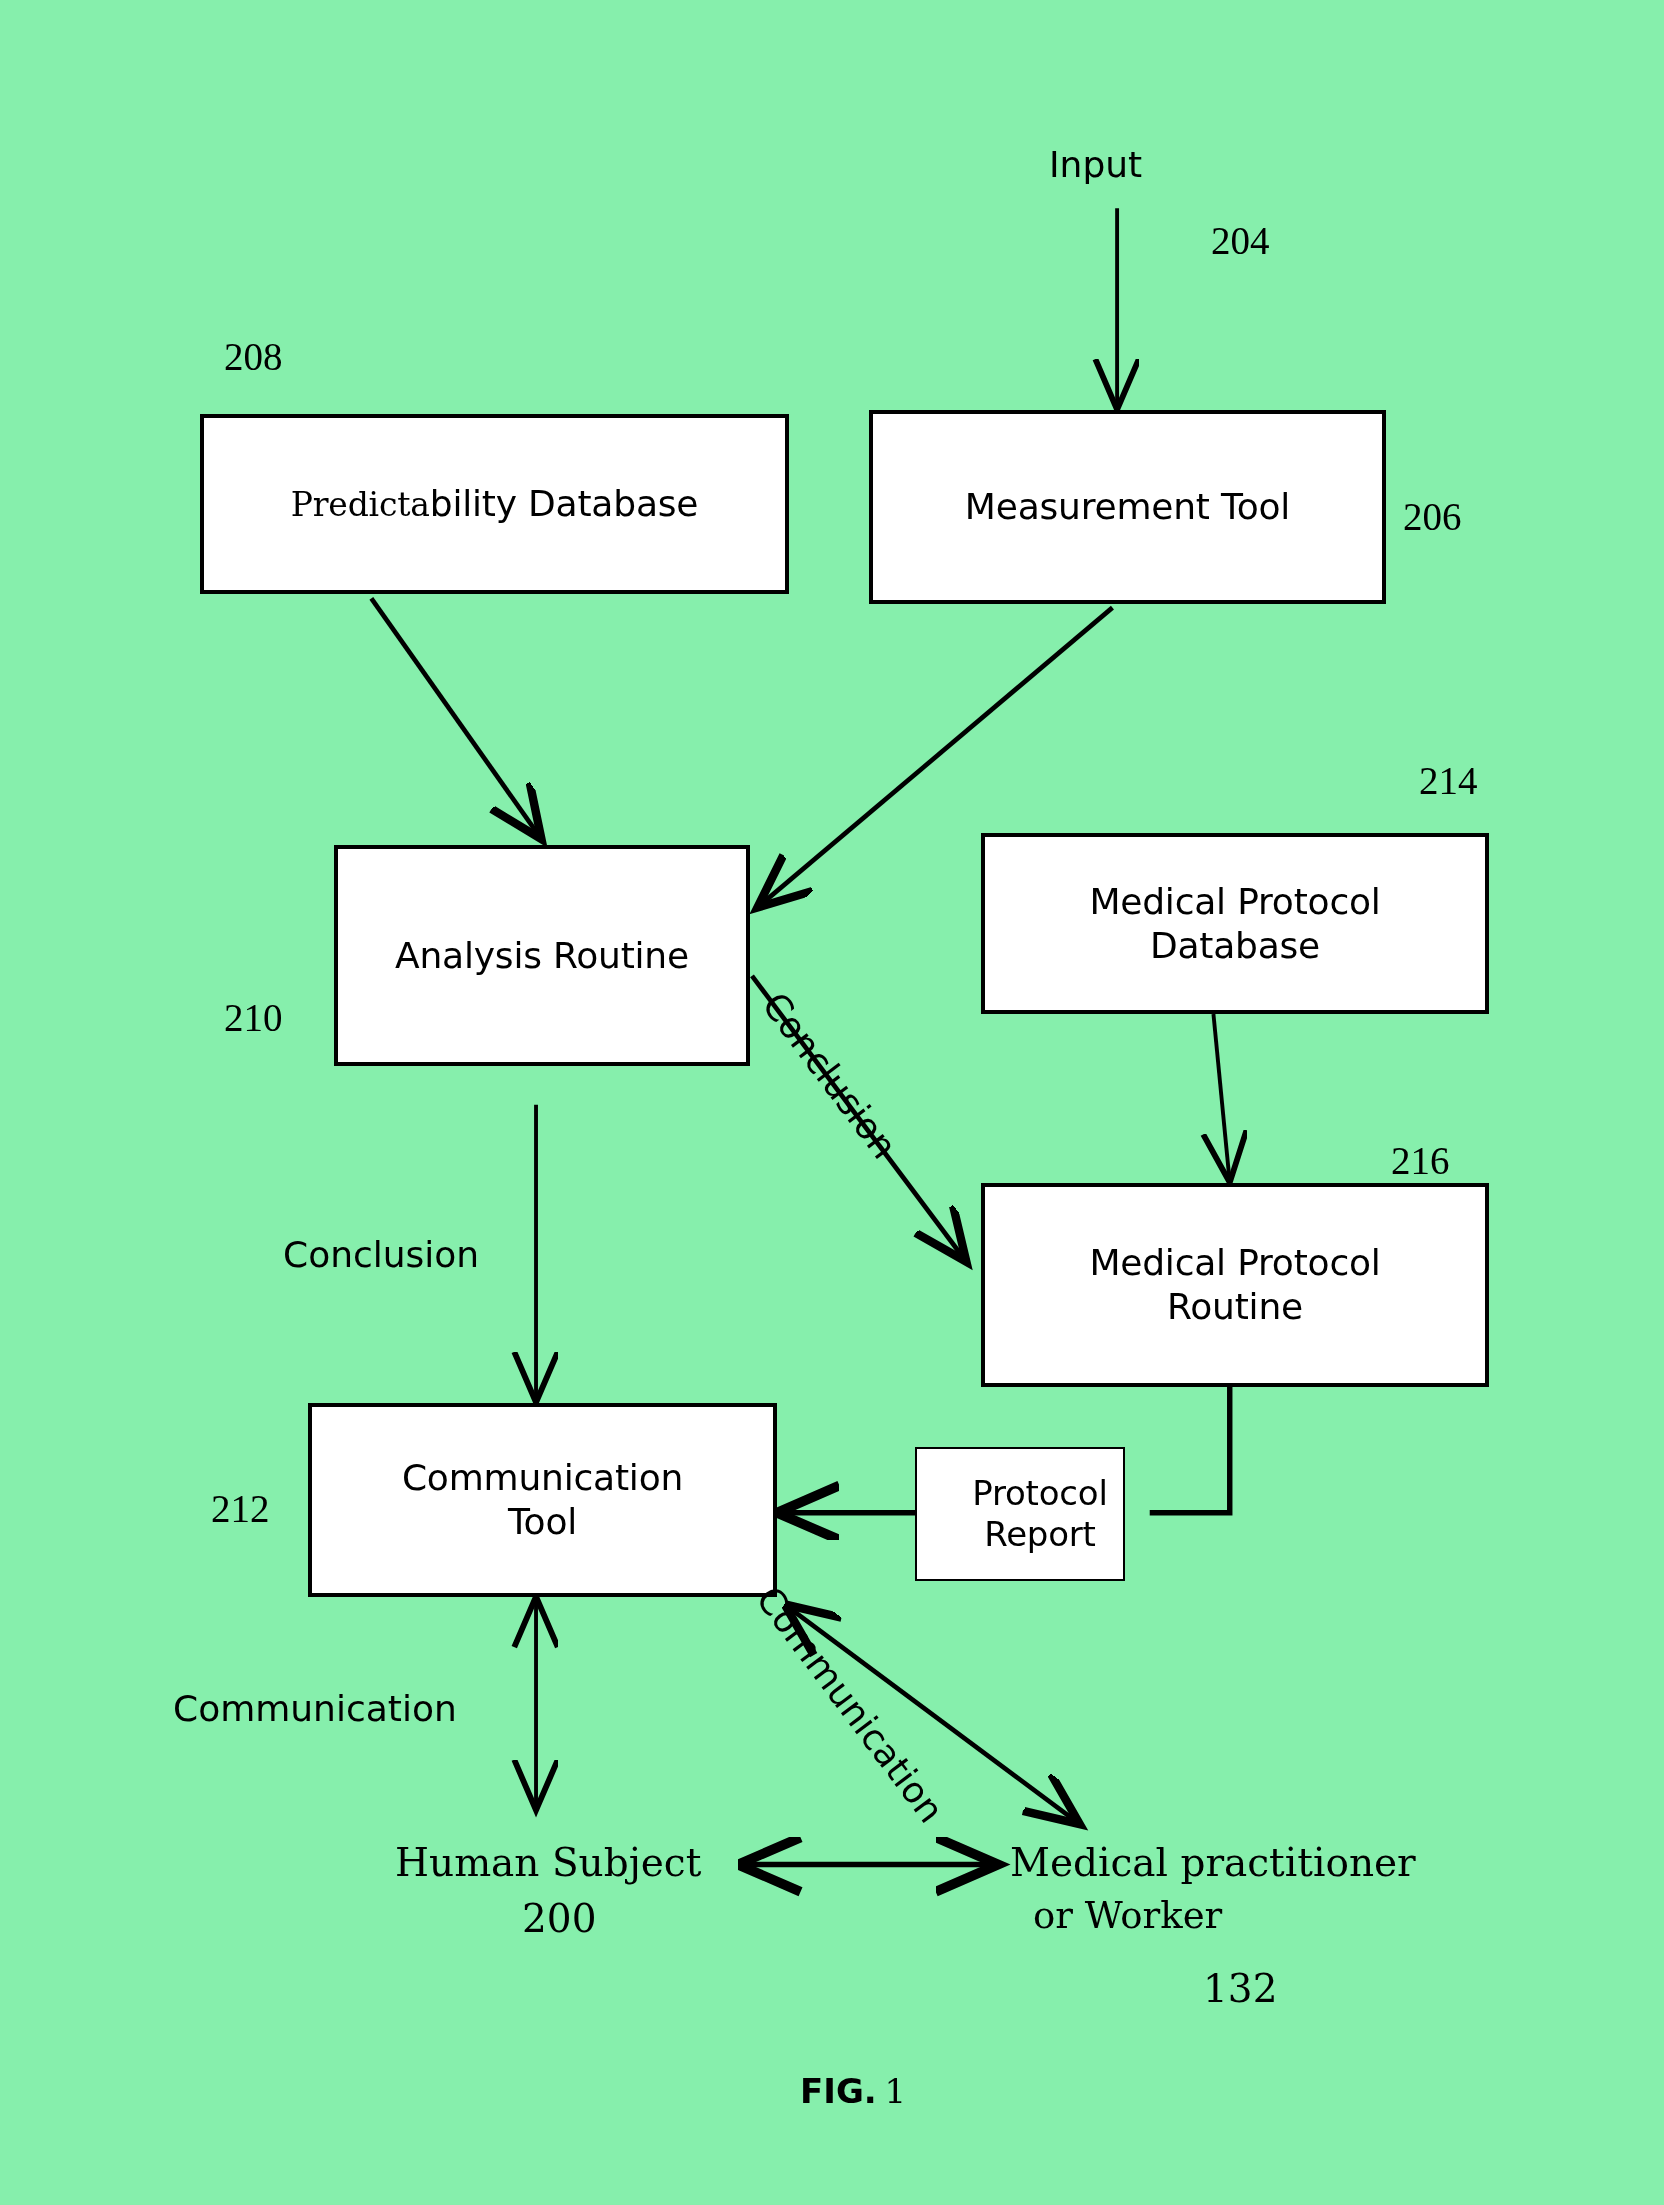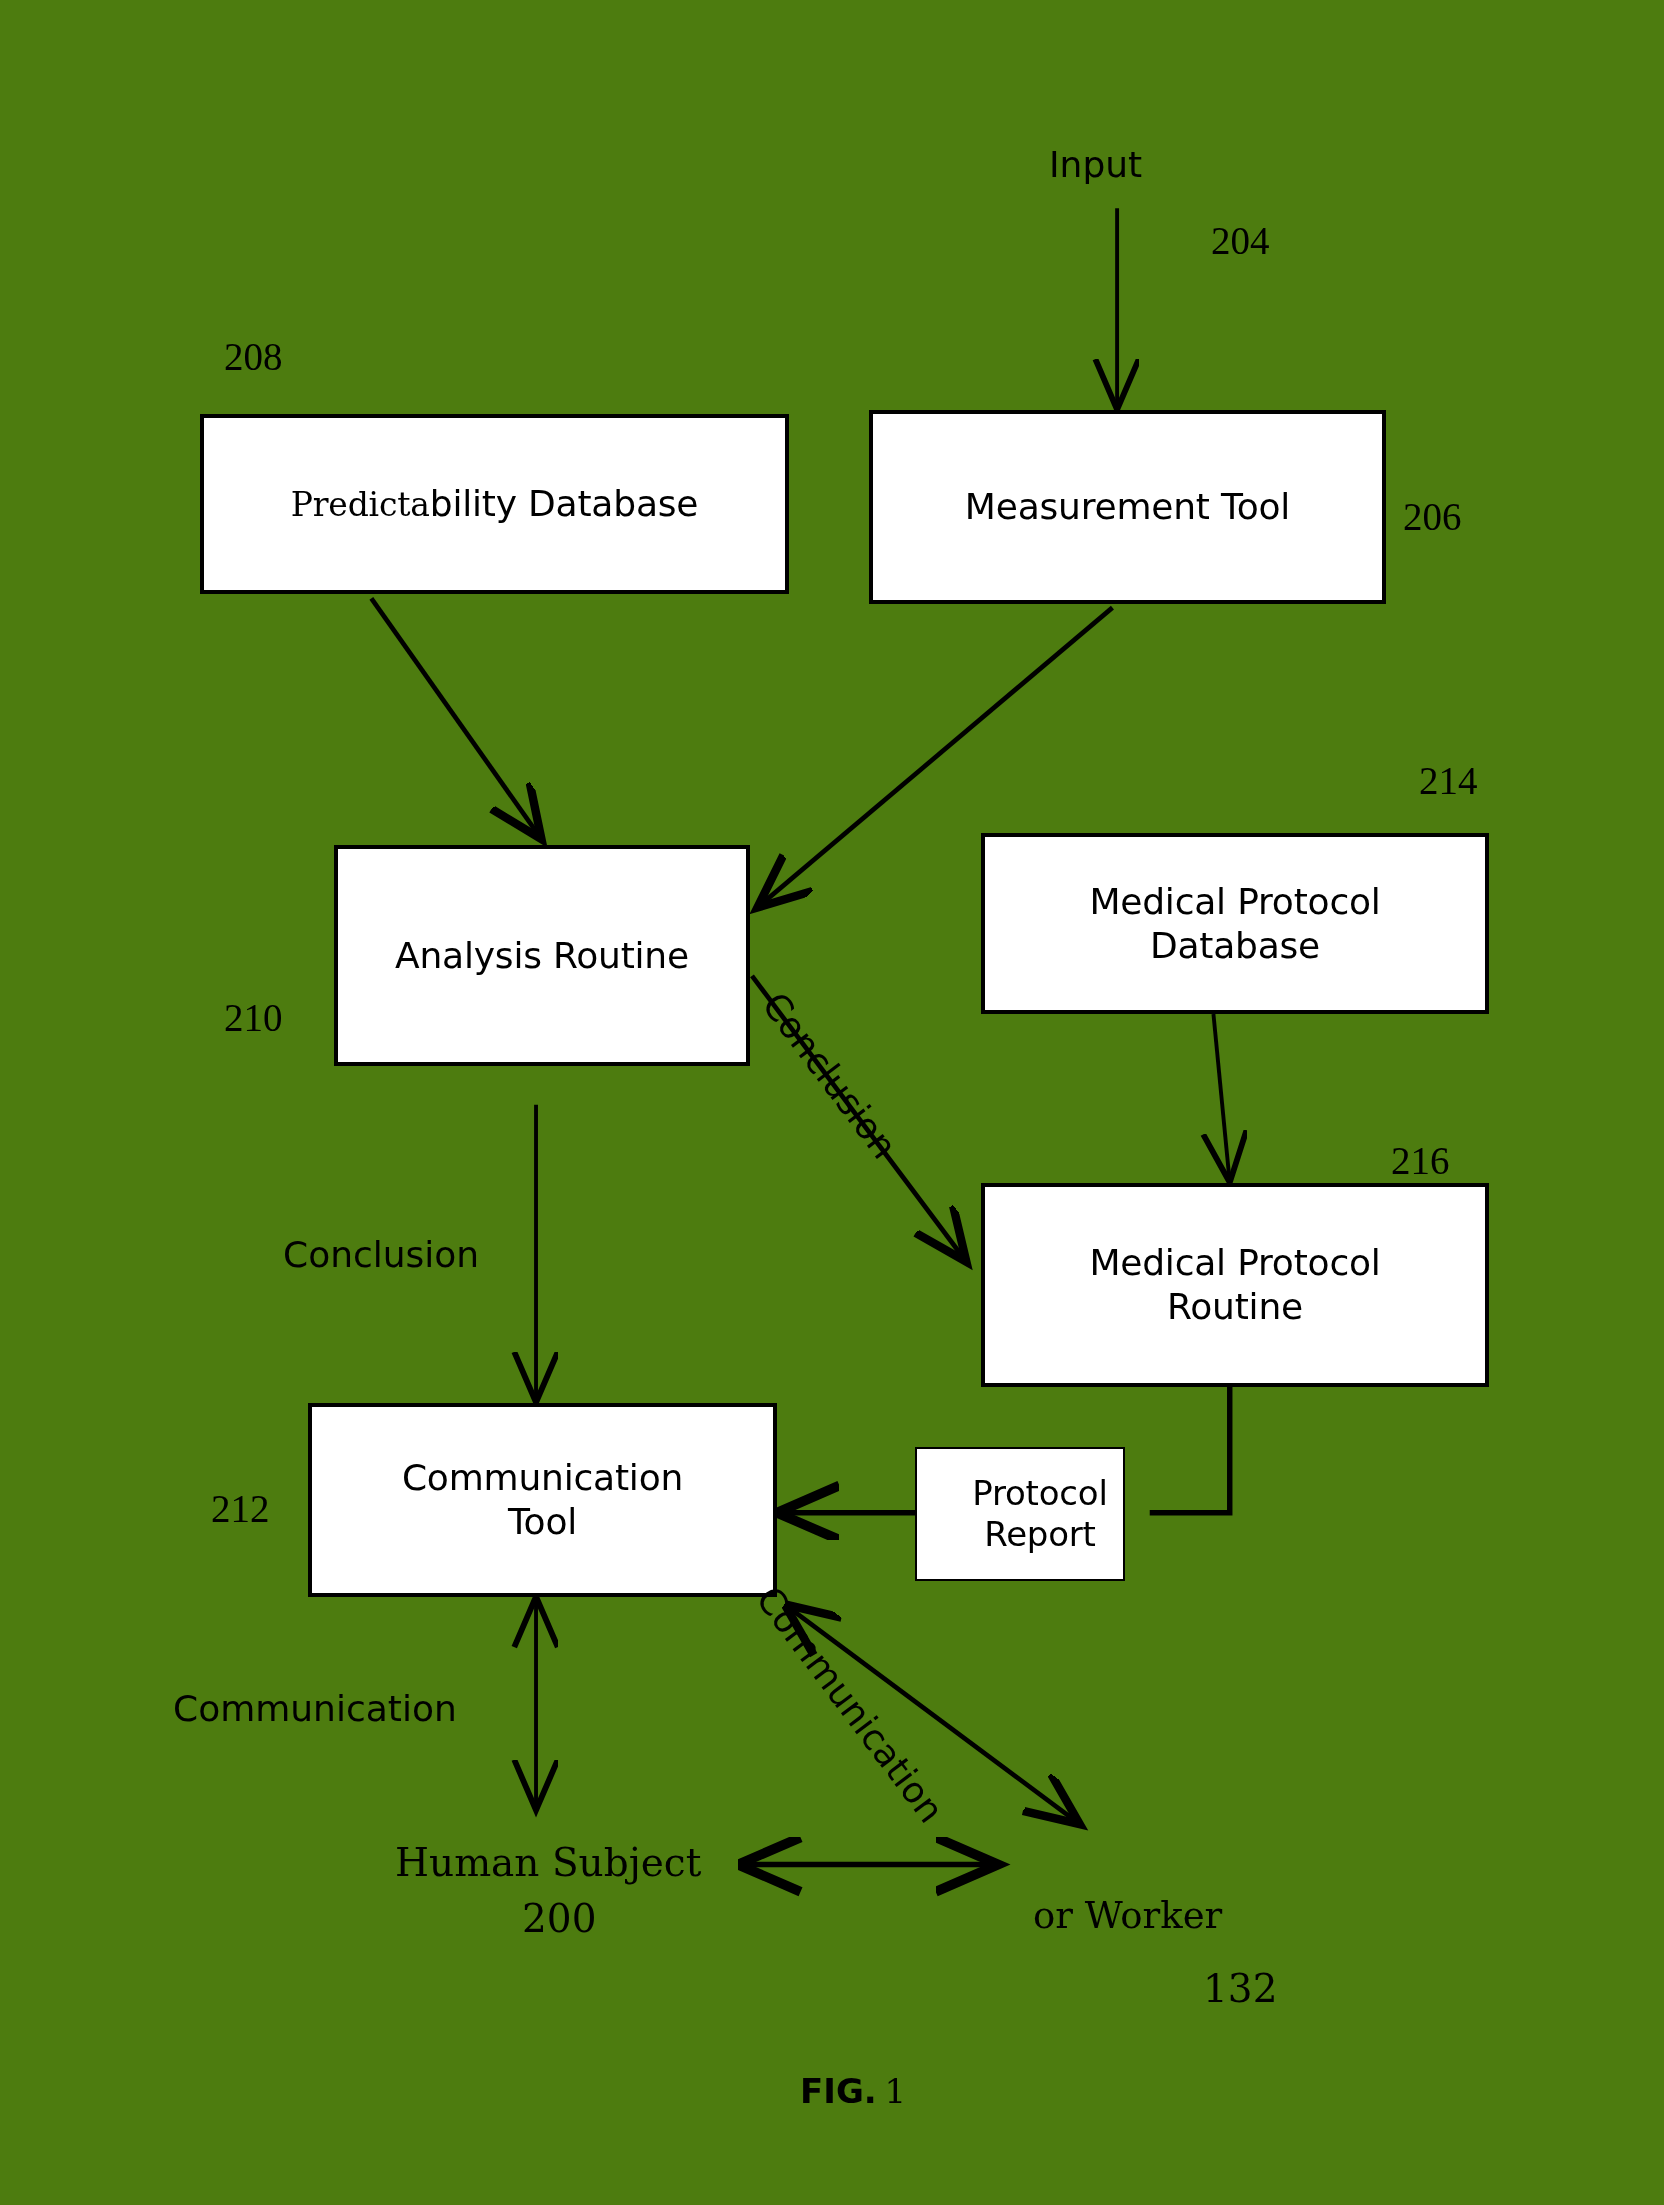--- a/index.html
+++ b/index.html
@@ -5,21 +5,21 @@
 <style>
   html, body {
     margin: 0;
     padding: 0;
     background: #ffffff;
   }
   #figure-root {
     position: relative;
     width: 1664px;
     height: 2205px;
-    background: #4d7c0f;
+    background: #86efac;
     overflow: hidden;
     font-family: "DejaVu Sans", sans-serif;
     color: #000000;
   }
   #wire-layer {
     position: absolute;
     left: 0;
     top: 0;
     width: 1664px;
     height: 2205px;
@@ -184,20 +184,21 @@
 
   <div class="edge-label" style="left:283px; top:1234px;">Conclusion</div>
 
   <div class="edge-label" style="left:173px; top:1688px;">Communication</div>
 
   <div class="edge-label rot" style="left:781px; top:1579px; transform: rotate(53deg);">Communication</div>
 
   <div class="plain-text actor-main" style="left:395px; top:1840px;">Human Subject</div>
   <div class="plain-text actor-main" style="left:522px; top:1896px;">200</div>
 
+  <div class="plain-text actor-main" style="left:1010px; top:1840px;">Medical practitioner</div>
   <div class="plain-text actor-sub" style="left:1033px; top:1894px;">or Worker</div>
   <div class="plain-text actor-main" style="left:1203px; top:1966px;">132</div>
 
   <div class="fig-caption" style="left:800px; top:2071px;">
     <span class="fig-word">FIG.</span><span class="fig-number" style="margin-left:7.8px;">1</span>
   </div>
 
 </div>
 
 

